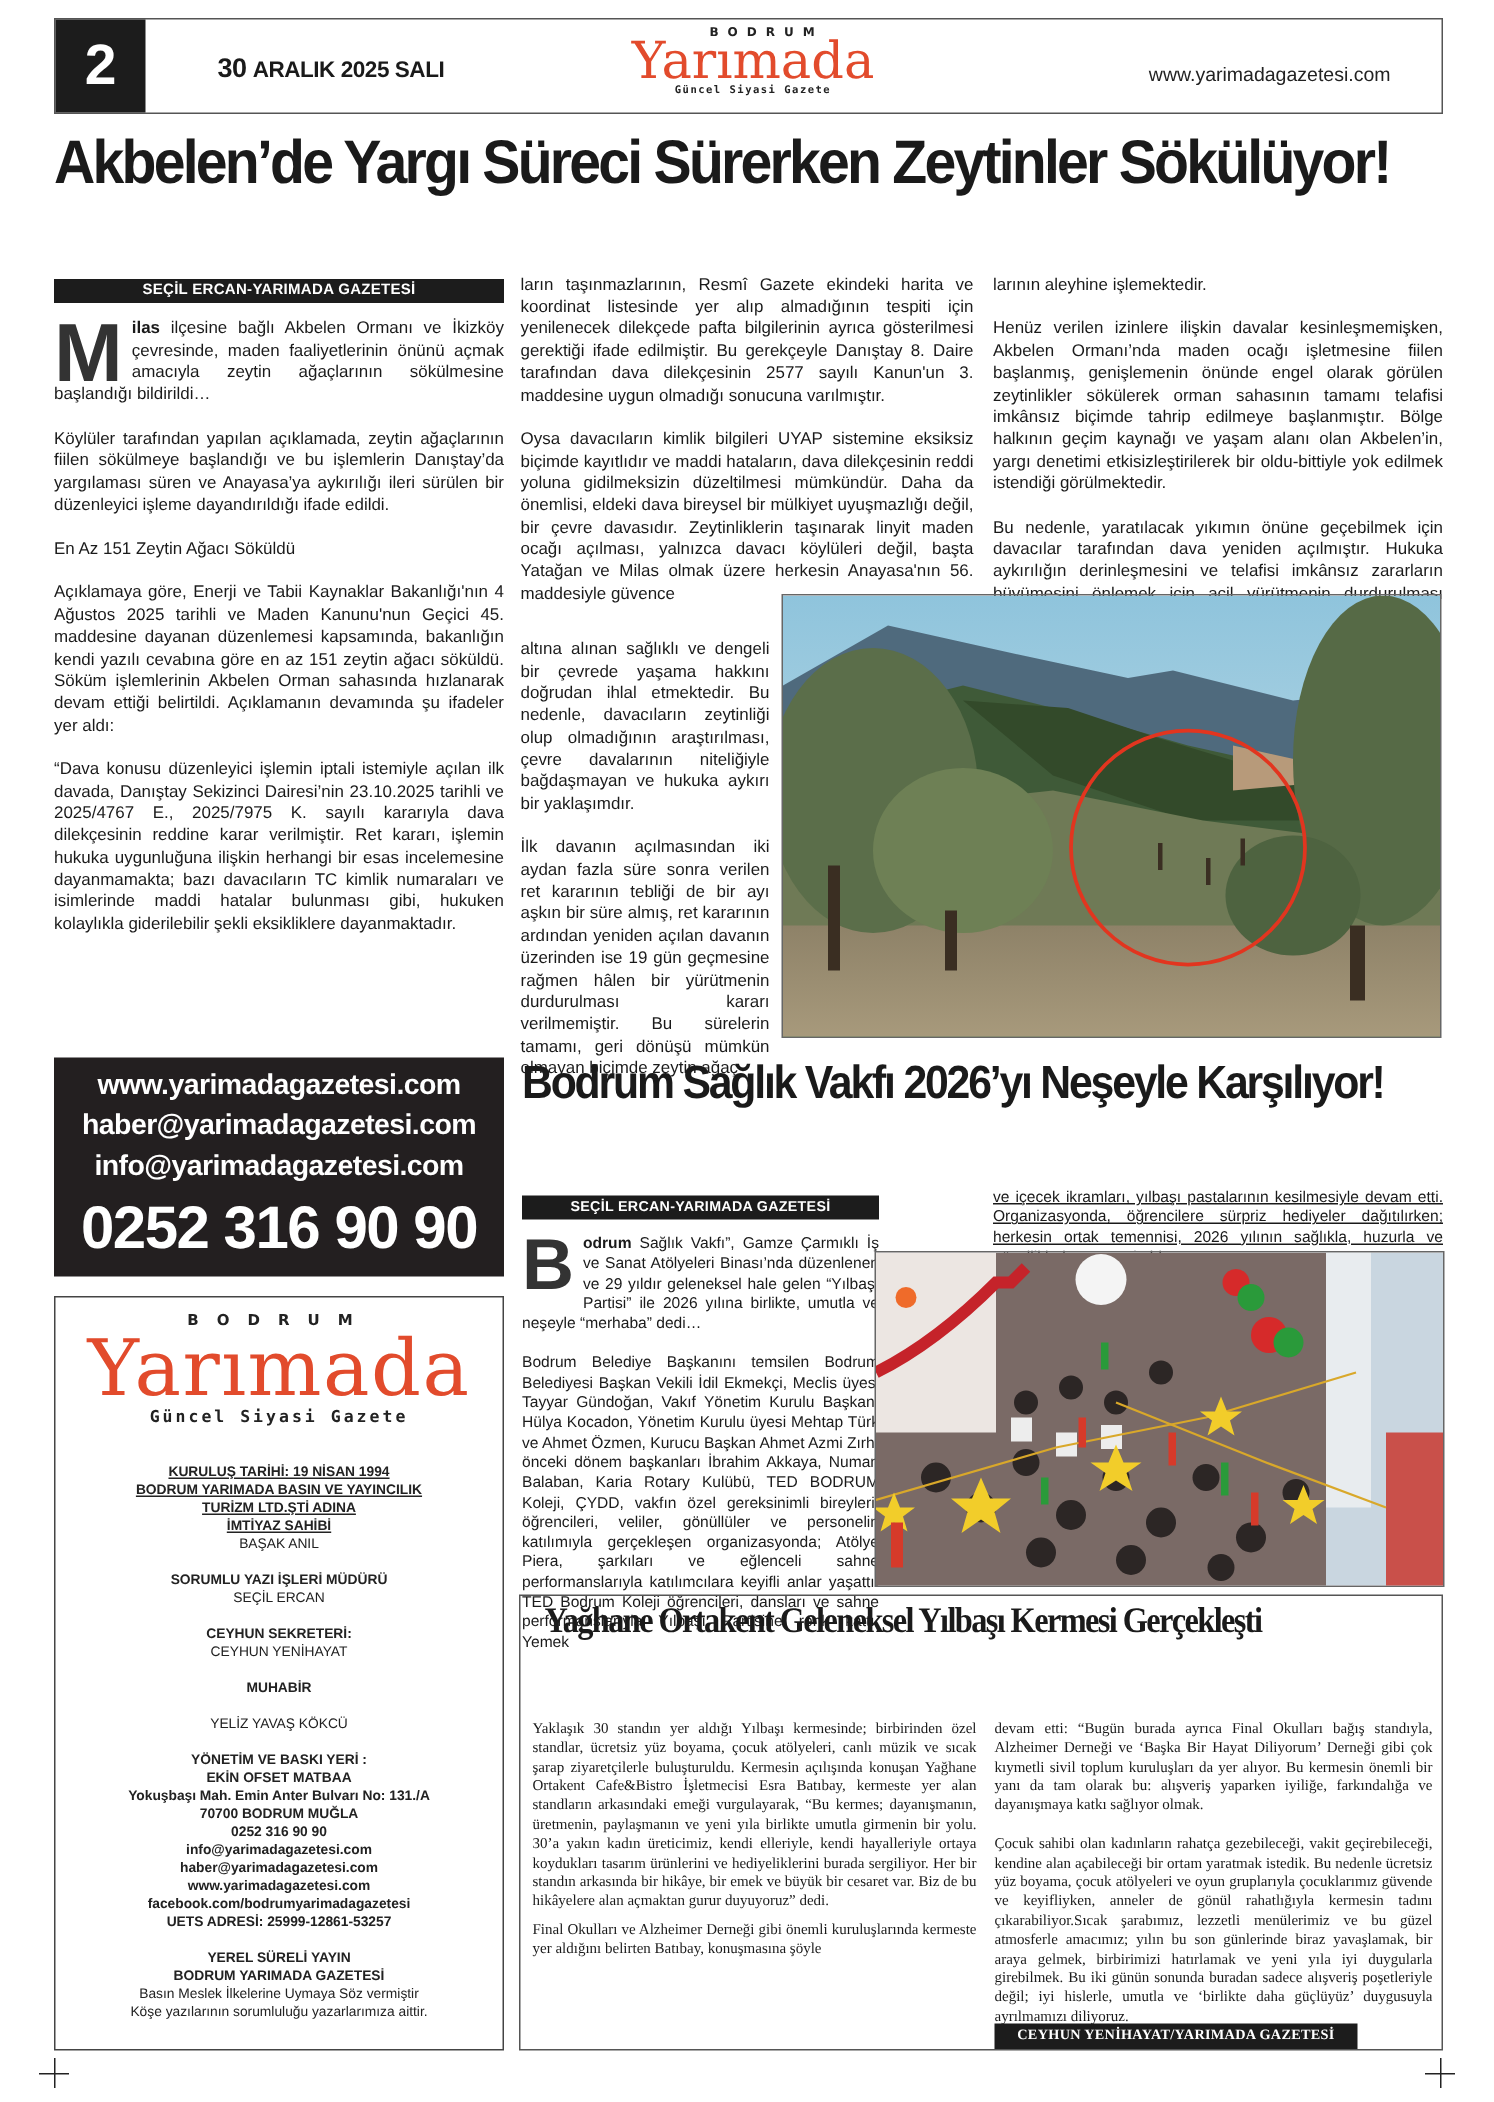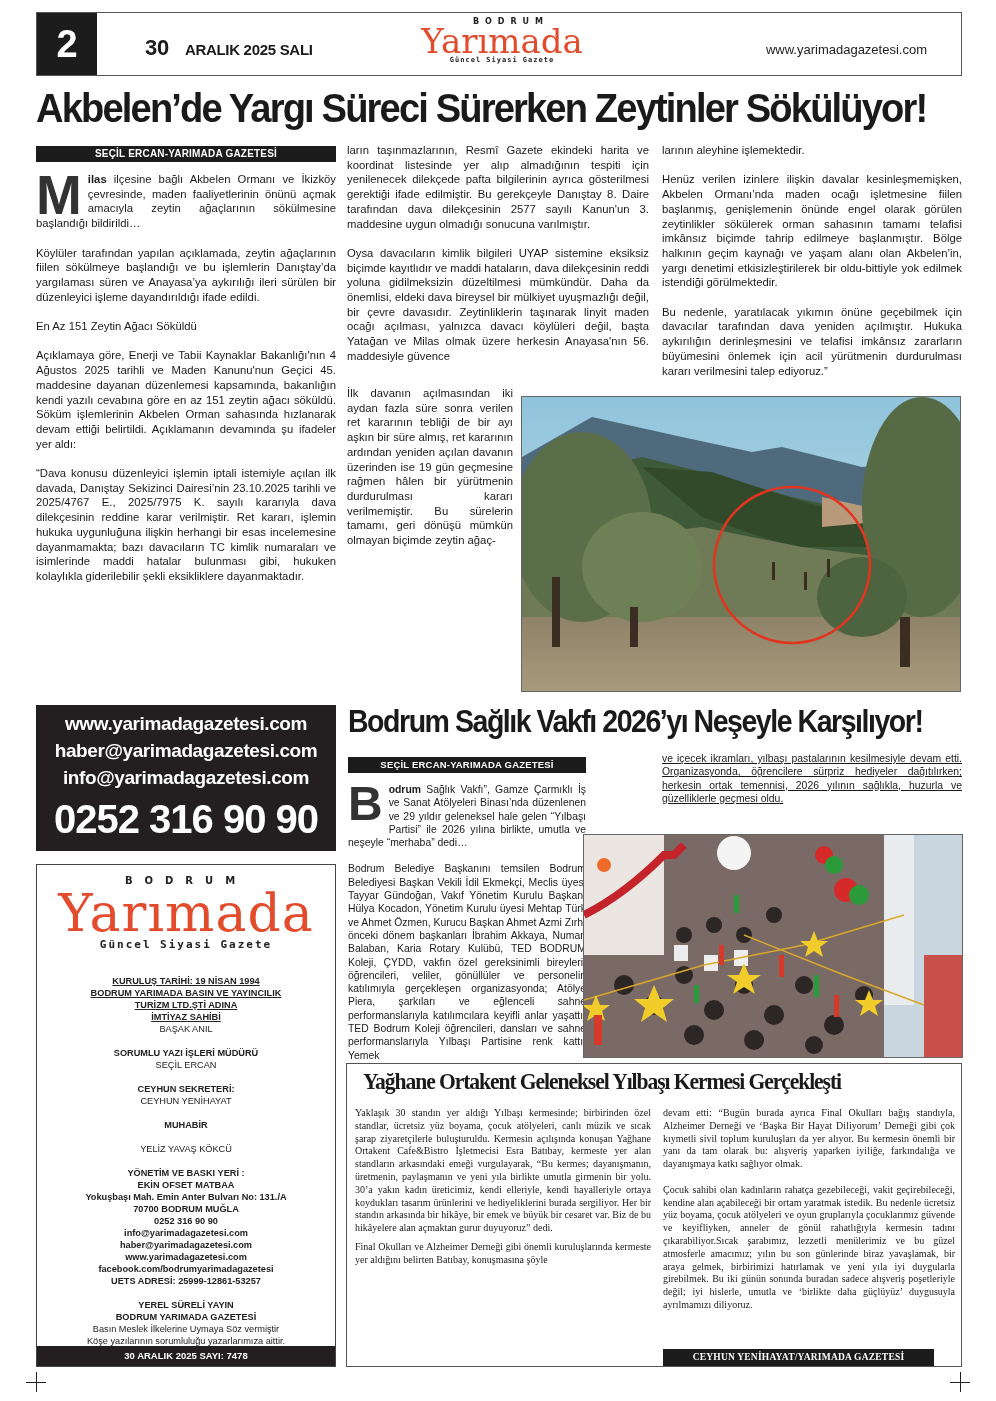--- a/index.html
+++ b/index.html
@@ -3,32 +3,32 @@
 <meta charset="utf-8">
 <style>
   * { box-sizing: border-box; margin: 0; padding: 0; }
   html, body { width: 996px; height: 1401px; background: #ffffff; overflow: hidden; }
   body { font-family: "Liberation Sans", sans-serif; color: #1a1a1a; position: relative; }
 
   
   .masthead { position: absolute; left: 36px; top: 12px; width: 926px; height: 64px; border: 1.5px solid #555; }
   .page-num { position: absolute; left: 0; top: 0; width: 60px; height: 62px; background: #1c1c1c; color: #fff; font-weight: bold; font-size: 38px; display: flex; align-items: center; justify-content: center; font-family: "Liberation Sans", sans-serif; }
   .date-line { position: absolute; left: 108px; top: 22px; font-weight: bold; font-size: 15px; letter-spacing: -0.3px; }
-  .date-line .day { font-size: 22px; margin-right: 16px; }
+  .date-line .day { font-size: 18px; margin-right: 4px; }
   .logo { position: absolute; left: 380px; top: 4px; width: 170px; height: 56px; text-align: center; }
   .logo .small { font-family: "DejaVu Sans", sans-serif; font-weight: bold; font-size: 8px; letter-spacing: 6px; color: #222; display: block; margin-left: 18px; }
   .logo .big { font-family: "DejaVu Serif", serif; color: #e24b2c; font-size: 34px; line-height: 30px; display: block; letter-spacing: 0px; font-weight: normal; }
   .logo .tag { font-family: "DejaVu Sans Mono", monospace; font-size: 7px; color: #222; font-weight: bold; display: block; letter-spacing: 1px; }
   .site-url { position: absolute; right: 34px; top: 29px; font-size: 13px; color: #222; }
 
   .headline1 { position: absolute; left: 36px; top: 84px; width: 926px; font-family: "Liberation Sans", sans-serif; font-weight: bold; font-size: 41px; letter-spacing: -2px; line-height: 48px; white-space: nowrap; transform: scaleX(0.93); transform-origin: left; }
 
   .byline { background: #1c1c1c; color: #fff; font-weight: bold; font-size: 10px; text-align: center; height: 16px; line-height: 16px; letter-spacing: 0.2px; }
 
-  .col { position: absolute; font-size: 11.3px; line-height: 14.7px; text-align: justify; }
+  .col { position: absolute; font-size: 11.3px; line-height: 14.7px; text-align: justify; margin-top: 40px; }
   .col p { margin-bottom: 14.7px; }
   .dropcap { float: left; font-family: "Liberation Sans", sans-serif; font-weight: bold; font-size: 55px; line-height: 42px; margin: 2px 6px 0 0; color: #333; }
   .lead-bold { font-weight: bold; }
 
   .photo { position: absolute; border: 1px solid #666; overflow: hidden; }
 
   .contact-box { position: absolute; left: 36px; top: 705px; width: 300px; height: 146px; background: #231f20; color: #fff; text-align: center; padding-top: 5px; }
   .contact-box .line { font-weight: bold; font-size: 19px; line-height: 27px; letter-spacing: -0.4px; }
   .contact-box .phone { font-weight: bold; font-size: 40px; line-height: 56px; letter-spacing: -1px; }
 
@@ -78,20 +78,21 @@
   <p>En Az 151 Zeytin Ağacı Söküldü</p>
   <p>Açıklamaya göre, Enerji ve Tabii Kaynaklar Bakanlığı'nın 4 Ağustos 2025 tarihli ve Maden Kanunu'nun Geçici 45. maddesine dayanan düzenlemesi kapsamında, bakanlığın kendi yazılı cevabına göre en az 151 zeytin ağacı söküldü. Söküm işlemlerinin Akbelen Orman sahasında hızlanarak devam ettiği belirtildi. Açıklamanın devamında şu ifadeler yer aldı:</p>
   <p>“Dava konusu düzenleyici işlemin iptali istemiyle açılan ilk davada, Danıştay Sekizinci Dairesi’nin 23.10.2025 tarihli ve 2025/4767 E., 2025/7975 K. sayılı kararıyla dava dilekçesinin reddine karar verilmiştir. Ret kararı, işlemin hukuka uygunluğuna ilişkin herhangi bir esas incelemesine dayanmamakta; bazı davacıların TC kimlik numaraları ve isimlerinde maddi hatalar bulunması gibi, hukuken kolaylıkla giderilebilir şekli eksikliklere dayanmaktadır.</p>
 </div>
 
 <div class="col" style="left:347px; top:143px; width:302px;">
   <p>ların taşınmazlarının, Resmî Gazete ekindeki harita ve koordinat listesinde yer alıp almadığının tespiti için yenilenecek dilekçede pafta bilgilerinin ayrıca gösterilmesi gerektiği ifade edilmiştir. Bu gerekçeyle Danıştay 8. Daire tarafından dava dilekçesinin 2577 sayılı Kanun'un 3. maddesine uygun olmadığı sonucuna varılmıştır.</p>
   <p style="margin-bottom:0;">Oysa davacıların kimlik bilgileri UYAP sistemine eksiksiz biçimde kayıtlıdır ve maddi hataların, dava dilekçesinin reddi yoluna gidilmeksizin düzeltilmesi mümkündür. Daha da önemlisi, eldeki dava bireysel bir mülkiyet uyuşmazlığı değil, bir çevre davasıdır. Zeytinliklerin taşınarak linyit maden ocağı açılması, yalnızca davacı köylüleri değil, başta Yatağan ve Milas olmak üzere herkesin Anayasa'nın 56. maddesiyle güvence</p>
 </div>
 <div class="col" style="left:347px; top:386px; width:166px;">
+  <p>altına alınan sağlıklı ve dengeli bir çevrede yaşama hakkını doğrudan ihlal etmektedir. Bu nedenle, davacıların zeytinliği olup olmadığının araştırılması, çevre davalarının niteliğiyle bağdaşmayan ve hukuka aykırı bir yaklaşımdır.</p>
   <p>İlk davanın açılmasından iki aydan fazla süre sonra verilen ret kararının tebliği de bir ayı aşkın bir süre almış, ret kararının ardından yeniden açılan davanın üzerinden ise 19 gün geçmesine rağmen hâlen bir yürütmenin durdurulması kararı verilmemiştir. Bu sürelerin tamamı, geri dönüşü mümkün olmayan biçimde zeytin ağaç-</p>
 </div>
 
 <div class="col" style="left:662px; top:143px; width:300px;">
   <p>larının aleyhine işlemektedir.</p>
   <p>Henüz verilen izinlere ilişkin davalar kesinleşmemişken, Akbelen Ormanı’nda maden ocağı işletmesine fiilen başlanmış, genişlemenin önünde engel olarak görülen zeytinlikler sökülerek orman sahasının tamamı telafisi imkânsız biçimde tahrip edilmeye başlanmıştır. Bölge halkının geçim kaynağı ve yaşam alanı olan Akbelen’in, yargı denetimi etkisizleştirilerek bir oldu-bittiyle yok edilmek istendiği görülmektedir.</p>
   <p>Bu nedenle, yaratılacak yıkımın önüne geçebilmek için davacılar tarafından dava yeniden açılmıştır. Hukuka aykırılığın derinleşmesini ve telafisi imkânsız zararların büyümesini önlemek için acil yürütmenin durdurulması kararı verilmesini talep ediyoruz.”</p>
 </div>
 
 <div class="photo" style="left:521px; top:396px; width:440px; height:296px;" title="Olive grove on hillside with red circle marking uprooted trees">
@@ -164,21 +165,20 @@
   <div class="b">info@yarimadagazetesi.com</div>
   <div class="b">haber@yarimadagazetesi.com</div>
   <div class="b">www.yarimadagazetesi.com</div>
   <div class="b">facebook.com/bodrumyarimadagazetesi</div>
   <div class="b">UETS ADRESİ:  25999-12861-53257</div>
   <div class="gap"></div>
   <div class="b">YEREL SÜRELİ YAYIN</div>
   <div class="b">BODRUM YARIMADA GAZETESİ</div>
   <div>Basın Meslek İlkelerine Uymaya Söz vermiştir</div>
   <div>Köşe yazılarının sorumluluğu yazarlarımıza aittir.</div>
-  <div class="foot">30 ARALIK 2025  SAYI: 7478</div>
 </div>
 
 <h2 class="headline2">Bodrum Sağlık Vakfı 2026’yı Neşeyle Karşılıyor!</h2>
 
 <div class="col" style="left:348px; top:757px; width:238px; font-size:10.4px; line-height:13.3px;">
   <div class="byline" style="margin-bottom:10px; font-size:9.5px;">SEÇİL ERCAN-YARIMADA GAZETESİ</div>
   <p style="margin-bottom:13px;"><span class="dropcap" style="font-size:48px; line-height:38px;">B</span><span class="lead-bold">odrum</span><span> Sağlık Vakfı”, Gamze Çarmıklı İş ve Sanat Atölyeleri Binası’nda düzenlenen ve 29 yıldır geleneksel hale gelen “Yılbaşı Partisi” ile 2026 yılına birlikte, umutla ve neşeyle “merhaba” dedi…</span></p>
   <p>Bodrum Belediye Başkanını temsilen Bodrum Belediyesi Başkan Vekili İdil Ekmekçi, Meclis üyesi Tayyar Gündoğan, Vakıf Yönetim Kurulu Başkanı Hülya Kocadon, Yönetim Kurulu üyesi Mehtap Türk ve Ahmet Özmen, Kurucu Başkan Ahmet Azmi Zırh, önceki dönem başkanları İbrahim Akkaya, Numan Balaban, Karia Rotary Kulübü, TED BODRUM Koleji, ÇYDD, vakfın özel gereksinimli bireyleri, öğrencileri, veliler, gönüllüler ve personelin katılımıyla gerçekleşen organizasyonda; Atölye Piera, şarkıları ve eğlenceli sahne performanslarıyla katılımcılara keyifli anlar yaşattı. TED Bodrum Koleji öğrencileri, dansları ve sahne performanslarıyla Yılbaşı Partisine renk kattı. Yemek</p>
 </div>
 
@@ -249,17 +249,17 @@
 <div class="box3">
   <h3 class="headline3">Yağhane Ortakent Geleneksel Yılbaşı Kermesi Gerçekleşti</h3>
   <div class="col col3" style="left:8px; top:43px; width:296px;">
     <p style="margin-bottom:6px;">Yaklaşık 30 standın yer aldığı Yılbaşı kermesinde; birbirinden özel standlar, ücretsiz yüz boyama, çocuk atölyeleri, canlı müzik ve sıcak şarap ziyaretçilerle buluşturuldu. Kermesin açılışında konuşan Yağhane Ortakent Cafe&amp;Bistro İşletmecisi Esra Batıbay, kermeste yer alan standların arkasındaki emeği vurgulayarak, “Bu kermes; dayanışmanın, üretmenin, paylaşmanın ve yeni yıla birlikte umutla girmenin bir yolu. 30’a yakın kadın üreticimiz, kendi elleriyle, kendi hayalleriyle ortaya koydukları tasarım ürünlerini ve hediyeliklerini burada sergiliyor. Her bir standın arkasında bir hikâye, bir emek ve büyük bir cesaret var. Biz de bu hikâyelere alan açmaktan gurur duyuyoruz” dedi.</p>
     <p>Final Okulları ve Alzheimer Derneği gibi önemli kuruluşlarında kermeste yer aldığını belirten Batıbay, konuşmasına şöyle</p>
   </div>
   <div class="col col3" style="left:316px; top:43px; width:292px;">
     <p>devam etti: “Bugün burada ayrıca Final Okulları bağış standıyla, Alzheimer Derneği ve ‘Başka Bir Hayat Diliyorum’ Derneği gibi çok kıymetli sivil toplum kuruluşları da yer alıyor. Bu kermesin önemli bir yanı da tam olarak bu: alışveriş yaparken iyiliğe, farkındalığa ve dayanışmaya katkı sağlıyor olmak.</p>
     <p>Çocuk sahibi olan kadınların rahatça gezebileceği, vakit geçirebileceği, kendine alan açabileceği bir ortam yaratmak istedik. Bu nedenle ücretsiz yüz boyama, çocuk atölyeleri ve oyun gruplarıyla çocuklarımız güvende ve keyifliyken, anneler de gönül rahatlığıyla kermesin tadını çıkarabiliyor.Sıcak şarabımız, lezzetli menülerimiz ve bu güzel atmosferle amacımız; yılın bu son günlerinde biraz yavaşlamak, bir araya gelmek, birbirimizi hatırlamak ve yeni yıla iyi duygularla girebilmek. Bu iki günün sonunda buradan sadece alışveriş poşetleriyle değil; iyi hislerle, umutla ve ‘birlikte daha güçlüyüz’ duygusuyla ayrılmamızı diliyoruz.</p>
   </div>
-  <div class="byline" style="position:absolute; left:316px; bottom:0; width:271px; height:17px; line-height:17px; font-size:9.5px;">CEYHUN YENİHAYAT/YARIMADA GAZETESİ</div>
+  <div class="byline" style="position:absolute; left:316px; bottom:0; width:242px; height:17px; line-height:17px; font-size:9.5px;">CEYHUN YENİHAYAT/YARIMADA GAZETESİ</div>
 </div>
 
 <div class="crop" style="left:26px; top:1372px;"></div>
 <div class="crop" style="left:950px; top:1372px;"></div>
 
 </body></html>

